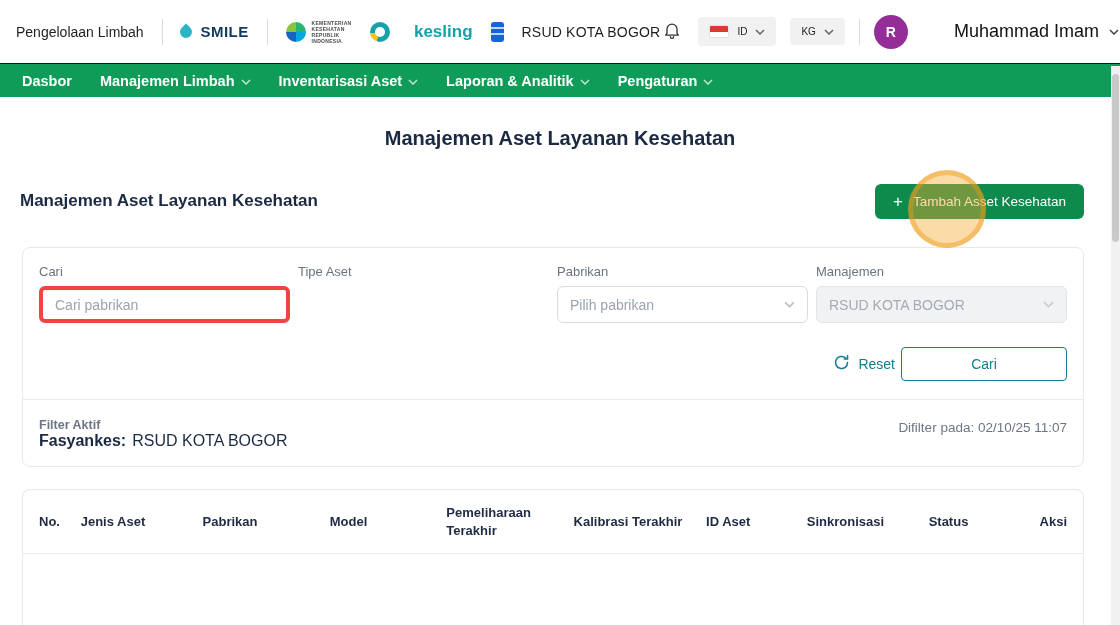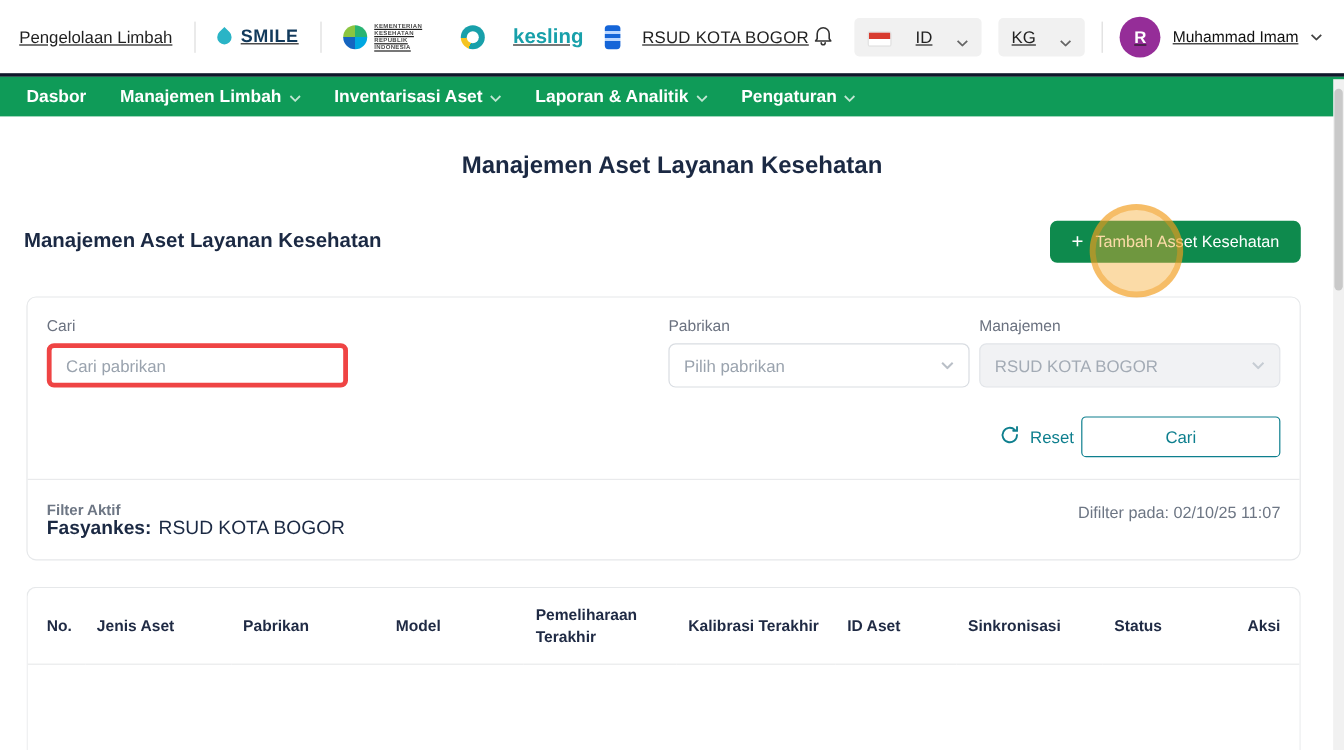--- a/index.html
+++ b/index.html
@@ -8,49 +8,49 @@
     width:1120px; height:625px; overflow:hidden; position:relative;
     font-family:"Liberation Sans", sans-serif; background:#fff; color:#1f1f1f;
   }
   :root{
     --nav-green:#0f9b58; --button-green:#0e8a4d; --teal:#0e7f8e;
     --navy:#1b2943; --highlight-orange:#f5a733; --avatar-purple:#952d98;
   }
 
   
   .header { height:64px; display:flex; align-items:center; justify-content:space-between;
-    padding:0 18px 0 16px; border-bottom:3px solid #0f172a; background:#fff;text-decoration:underline; }
+    padding:0 18px 0 16px; border-bottom:1px solid #0f172a; background:#fff; }
   .h-left { display:flex; align-items:center; gap:18px; }
   .app-title { font-size:14px; color:#1f1f1f; white-space:nowrap; }
   .vdiv { width:1px; height:26px; background:#dcdcdc; }
   .logo { display:flex; align-items:center; gap:6px; }
   .smile-drop { width:12px; height:12px; background:#2ab4c6; border-radius:50% 0 50% 50%; transform:rotate(-45deg); margin-right:2px; }
   .smile-text { font-size:15px; font-weight:800; color:#123a5c; letter-spacing:.5px; }
   .kemenkes-icon { width:20px; height:20px; border-radius:50%; flex:none;
     background:conic-gradient(#29b473 0 25%, #00a7e1 25% 50%, #1565c0 50% 75%, #8bc540 75% 100%); }
   .kemenkes-text { font-size:5px; line-height:6px; color:#4a4a4a; font-weight:700; letter-spacing:.3px; }
   .kesling-icon { width:20px; height:20px; border-radius:50%; position:relative; flex:none;
     background:conic-gradient(from 200deg, #f5c421 0 18%, #18a0aa 18% 100%); }
   .kesling-icon::after { content:""; position:absolute; inset:5px; background:#fff; border-radius:50%; }
   .kesling-text { font-size:17px; color:#18a0aa; font-weight:600;margin-left:18px; }
   .blue-icon { width:13px; height:20px; border-radius:3px; flex:none;
     background:linear-gradient(#1565d8 0 5px, #bcd7ff 5px 7px, #1565d8 7px 11px, #bcd7ff 11px 13px, #1565d8 13px 100%); }
   .org { font-size:14px; font-weight:500; letter-spacing:.2px; color:#1f1f1f; white-space:nowrap; }
 
   .h-right { display:flex; align-items:center; gap:14px; }
   .icon-btn { background:none; border:none; padding:2px; cursor:pointer; display:flex; align-items:center; }
-  .pill { display:flex; align-items:flex-end; gap:20px; background:#f1f1f1; border:none; border-radius:4px;
-    padding:8px 11px; font-size:14px; color:#222; cursor:pointer; font-family:inherit; }
+  .pill { display:flex; align-items:center; gap:8px; background:#f1f1f1; border:none; border-radius:4px;
+    padding:8px 11px; font-size:10px; color:#222; cursor:pointer; font-family:inherit; }
   .flag { width:20px; height:13px; border-radius:2px; overflow:hidden; border:1px solid #e2e2e2;
     background:linear-gradient(#d83b2f 0 50%, #fff 50% 100%); }
   .chev svg, .nav-chev svg { display:block; }
   .user-menu { display:flex; align-items:center; gap:10px; cursor:pointer; }
   .avatar { width:34px; height:34px; border-radius:50%; background:var(--avatar-purple); color:#fff;
     font-size:14px; font-weight:700; display:flex; align-items:center; justify-content:center; }
-  .user-name { font-size:13px; color:#111; white-space:nowrap; }
+  .user-name { font-size:18px; color:#111; white-space:nowrap;margin-left:36px; }
 
   
   .nav { height:33px; background:var(--nav-green); display:flex; align-items:center; gap:28px; padding-left:22px;text-align:right; }
   .nav-item { display:flex; align-items:center; gap:6px; color:#fff; font-size:14.5px; font-weight:600; cursor:pointer; white-space:nowrap; }
   .nav-item .nav-chev { opacity:.85; margin-top:2px; }
 
   
   .page-title { text-align:center; font-size:20px; font-weight:700; color:var(--navy); margin-top:30px; }
   .section-row { display:flex; align-items:center; justify-content:space-between; margin:27px 36px 0 20px; }
   .section-title { font-size:17px; font-weight:700; color:var(--navy); }
@@ -215,20 +215,21 @@
     </div>
   </div>
 
   <section class="filter-card">
     <div class="filter-grid">
       <div>
         <div class="f-label">Cari</div>
         <input class="f-input" type="text" placeholder="Cari pabrikan" style="">
       </div>
       <div>
+        <div class="f-label">Tipe Aset</div>
       </div>
       <div>
         <div class="f-label">Pabrikan</div>
         <div class="select-box">
           <span>Pilih pabrikan</span>
           <span class="select-chev">
             <svg width="11" height="7" viewBox="0 0 10 6">
                 <polyline points="1,1 5,5 9,1" fill="none" stroke="#b9bfc7" stroke-width="1.5"></polyline>
               </svg>
           </span>

